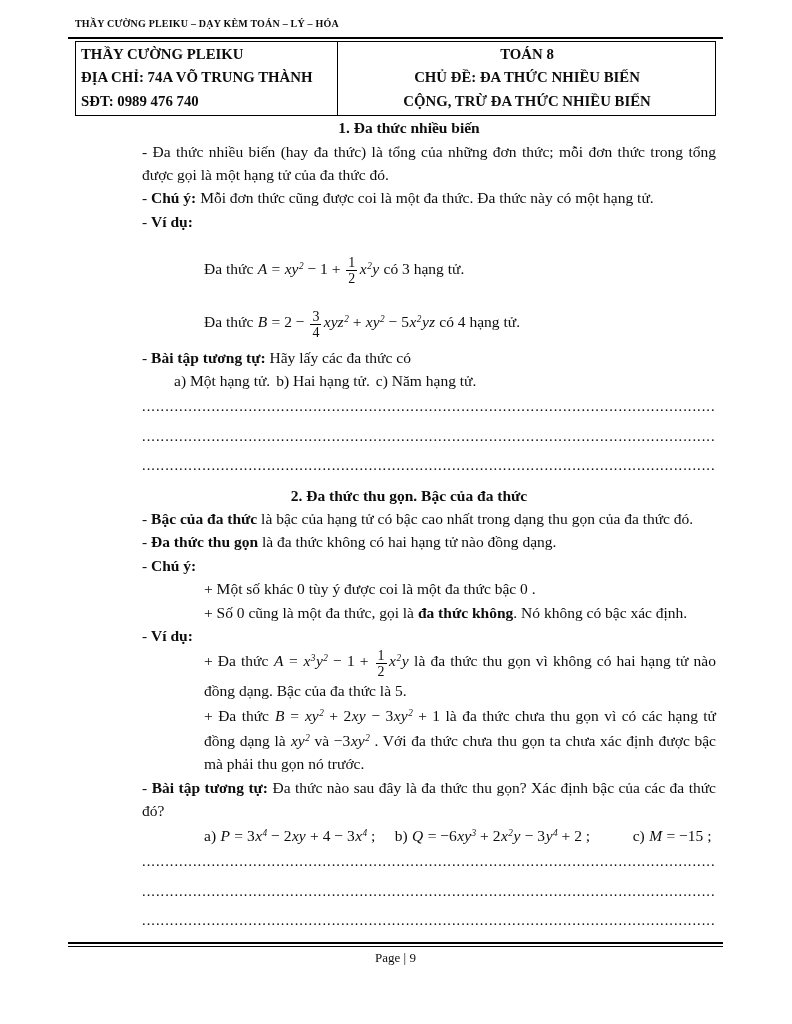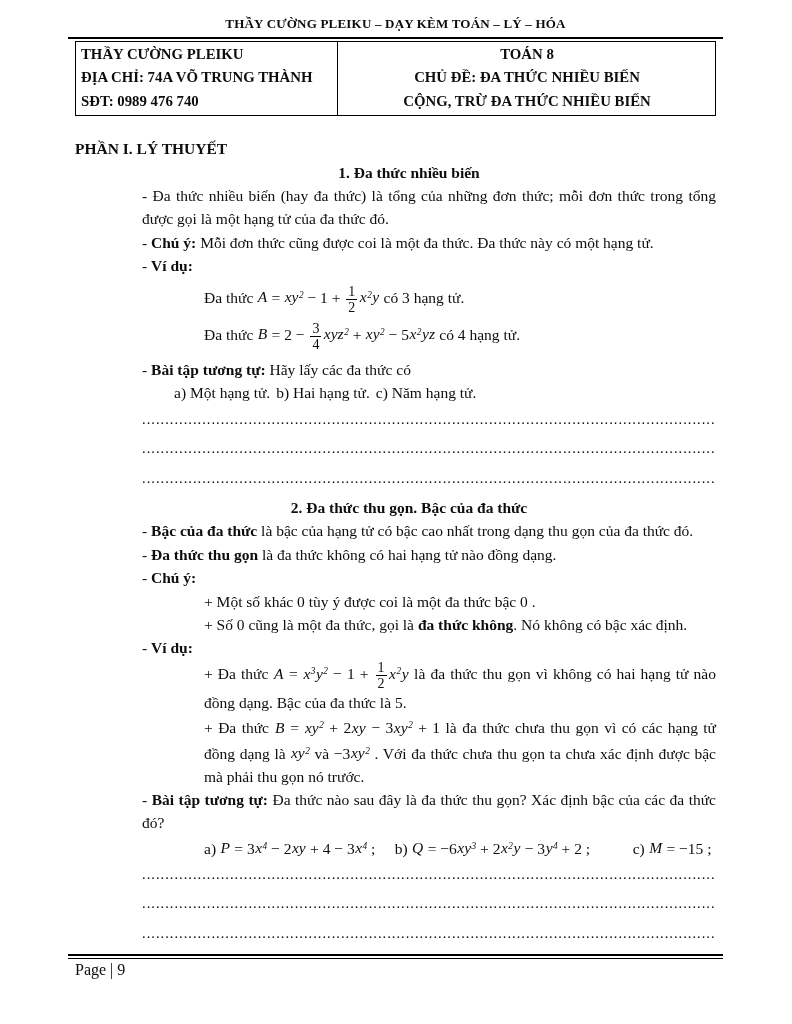--- a/index.html
+++ b/index.html
@@ -10,23 +10,22 @@
     background:#ffffff;
     box-sizing:border-box;
     padding:14px 76px 0 75px;
     font-family:"Liberation Serif","DejaVu Serif",serif;
     color:#0d0d0d;
     font-size:15.5px;
     line-height:23.4px;
     overflow:hidden;
   }
   .banner{
-    text-align:center;
     font-weight:bold;
-    font-size:13px;
+    font-size:10px;
     letter-spacing:.2px;
     line-height:20px;
     white-space:nowrap;
   }
   .banner-rule{border-top:2.6px solid #000;margin:3px -7px 0 -7px;}
   table.info{
     width:100%;
     border-collapse:collapse;
     margin-top:2px;
     font-weight:bold;
@@ -37,21 +36,21 @@
     vertical-align:middle;
     line-height:23.4px;
     padding:1px 4px 2px 5px;
   }
   td.cell-left{width:252px;margin-top:35px;}
   td.cell-right{text-align:center;}
   .h-part{font-weight:bold;margin-top:21px;}
   .h-num{font-weight:bold;margin-left:27px;text-align:center;}
   .p{margin-left:67px;text-align:justify;}
   .p-plus{margin-left:129px;}
-  .fline{margin-left:129px;margin-top:6px;margin-bottom:6px;}
+  .fline{margin-left:129px;margin-top:22px;margin-bottom:6px;}
   .fpar{margin-left:129px;text-align:justify;}
   .abc-row{margin-left:99px;display:flex;gap:6px;white-space:nowrap;}
   .dotline{
     margin-left:67px;
     height:23.4px;
     line-height:23.4px;
     margin-bottom:6px;
     overflow:hidden;
     white-space:nowrap;
     letter-spacing:1px;
@@ -69,21 +68,21 @@
     margin:0 2px;
   }
   .fnum{display:block;border-bottom:1.2px solid #000;padding:0 2px;}
   .fden{display:block;padding:0 2px;}
   .footer-rule{
     height:2px;
     border-top:2.6px solid #000;
     border-bottom:1.2px solid #000;
     margin:9px -7px 2px -7px;
   }
-  .pagenum{text-align:left;font-size:16px;line-height:18px;}
+  .pagenum{text-align:center;font-size:13px;line-height:18px;}
   .sp1{margin-top:3px;}
 </style>
 </head>
 <body>
 
 <div class="page">
 
   <div class="banner">THẦY CƯỜNG PLEIKU – DẠY KÈM TOÁN – LÝ – HÓA</div>
   <div class="banner-rule"></div>
 
@@ -97,21 +96,20 @@
         </td>
         <td class="cell-right">
           <div>TOÁN 8</div>
           <div>CHỦ ĐỀ: ĐA THỨC NHIỀU BIẾN</div>
           <div>CỘNG, TRỪ ĐA THỨC NHIỀU BIẾN</div>
         </td>
       </tr>
     </tbody>
   </table>
 
-  <div class="h-part">PHẦN I. LÝ THUYẾT</div>
 
   <div class="h-num">1. Đa thức nhiều biến</div>
   <div class="p">- Đa thức nhiều biến (hay đa thức) là tổng của những đơn thức; mỗi đơn thức trong tổng được gọi là một hạng tử của đa thức đó.</div>
   <div class="p"><span>- </span><span class="bold">Chú ý:</span><span> Mỗi đơn thức cũng được coi là một đa thức. Đa thức này có một hạng tử.</span></div>
   <div class="p"><span>- </span><span class="bold">Ví dụ:</span></div>
   <div class="fline"><span>Đa thức </span><span class="mi">A</span><span> = </span><span class="mi">xy</span><span class="msup">2</span><span> − 1 + </span><span class="frac"><span class="fnum">1</span><span class="fden">2</span></span><span class="mi">x</span><span class="msup">2</span><span class="mi">y</span><span>  có 3 hạng tử.</span></div>
   <div class="fline"><span>Đa thức </span><span class="mi">B</span><span> = 2 − </span><span class="frac"><span class="fnum">3</span><span class="fden">4</span></span><span class="mi">xyz</span><span class="msup">2</span><span> + </span><span class="mi">xy</span><span class="msup">2</span><span> − 5</span><span class="mi">x</span><span class="msup">2</span><span class="mi">yz</span><span>  có 4 hạng tử.</span></div>
   <div class="p"><span>- </span><span class="bold">Bài tập tương tự:</span><span> Hãy lấy các đa thức có</span></div>
   <div class="abc-row">
     <span>a) Một hạng tử.</span>

